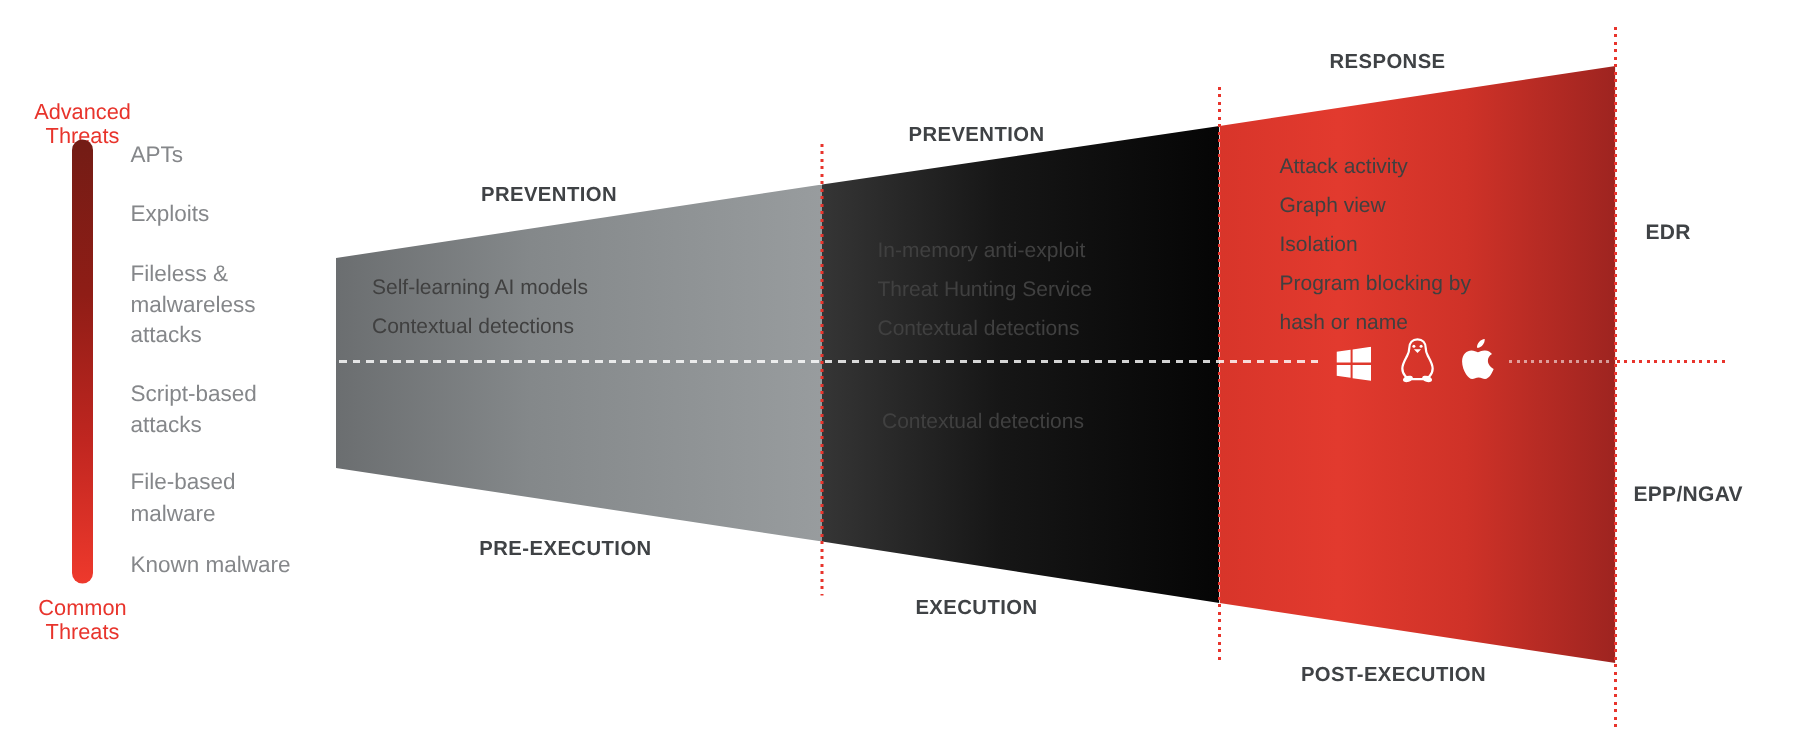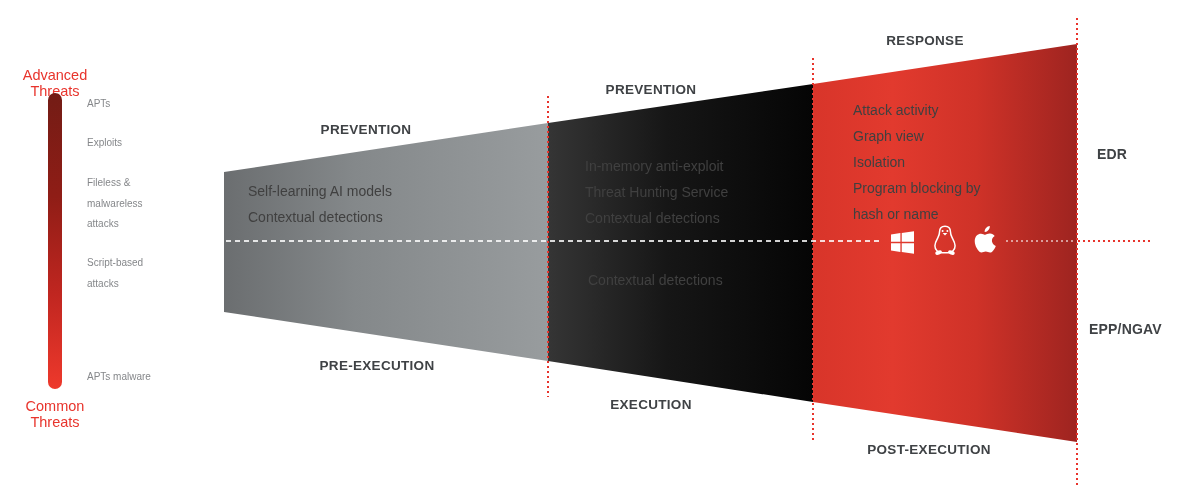--- a/index.html
+++ b/index.html
@@ -12,21 +12,21 @@
   
   .red-label{
     color:#e8342c;font-size:14.5px;line-height:15.5px;text-align:center;
     white-space:pre-line;width:84px;
   }
   .threat-bar{
     left:48px;top:93px;width:14px;height:296px;border-radius:8px;
     background:linear-gradient(to bottom,#731c15 0%,#8f1d16 35%,#c02620 68%,#ee392c 100%);
   }
   .threat{
-    left:87px;color:#85878a;font-size:10px;line-height:20.5px;white-space:pre-line;
+    left:87px;color:#85878a;font-size:15px;line-height:20.5px;white-space:pre-line;
   }
 
   
   .seg{position:absolute;}
   .seg-gray{
     left:224px;top:123px;width:324px;height:238px;
     background:linear-gradient(90deg,#6b6e70 0%,#84888a 40%,#989c9e 100%);
     clip-path:polygon(0 49px,100% 0,100% 238px,0 189px);
   }
   .seg-black{
@@ -77,21 +77,23 @@
 
   <div class="pos threat-bar"></div>
 
   <div class="pos threat" style="top:94px;">APTs</div>
   <div class="pos threat" style="top:133px;">Exploits</div>
   <div class="pos threat" style="top:173px;">Fileless &amp;
 malwareless
 attacks</div>
   <div class="pos threat" style="top:253px;">Script-based
 attacks</div>
-  <div class="pos threat" style="top:367px;">APTs malware</div>
+  <div class="pos threat" style="top:312px;">File-based
+malware</div>
+  <div class="pos threat" style="top:367px;">Known malware</div>
 
   <div class="pos red-label" style="left:13px;top:399px;">Common
 Threats</div>
 
   <div class="seg seg-gray"></div>
   <div class="seg seg-black"></div>
   <div class="seg seg-red"></div>
 
   <div class="pos vdot" style="left:547px;top:96px;height:301px;"></div>
   <div class="pos vdot" style="left:812px;top:58px;height:382px;"></div>

